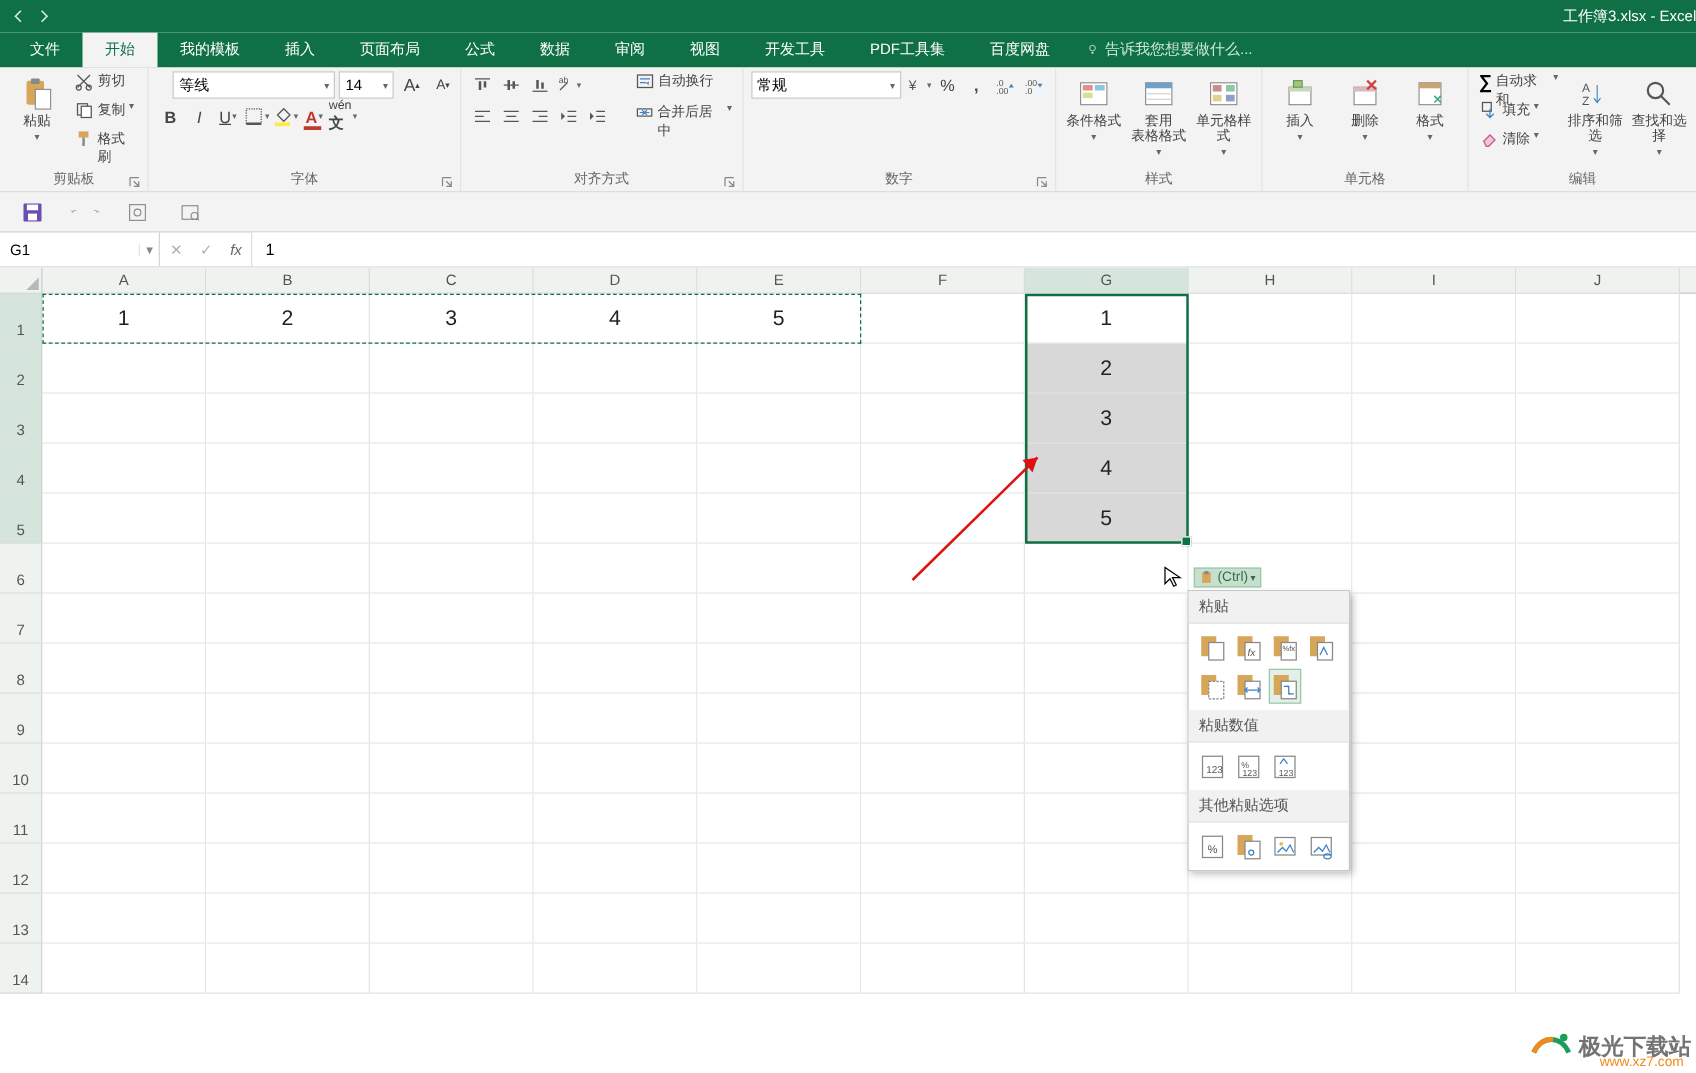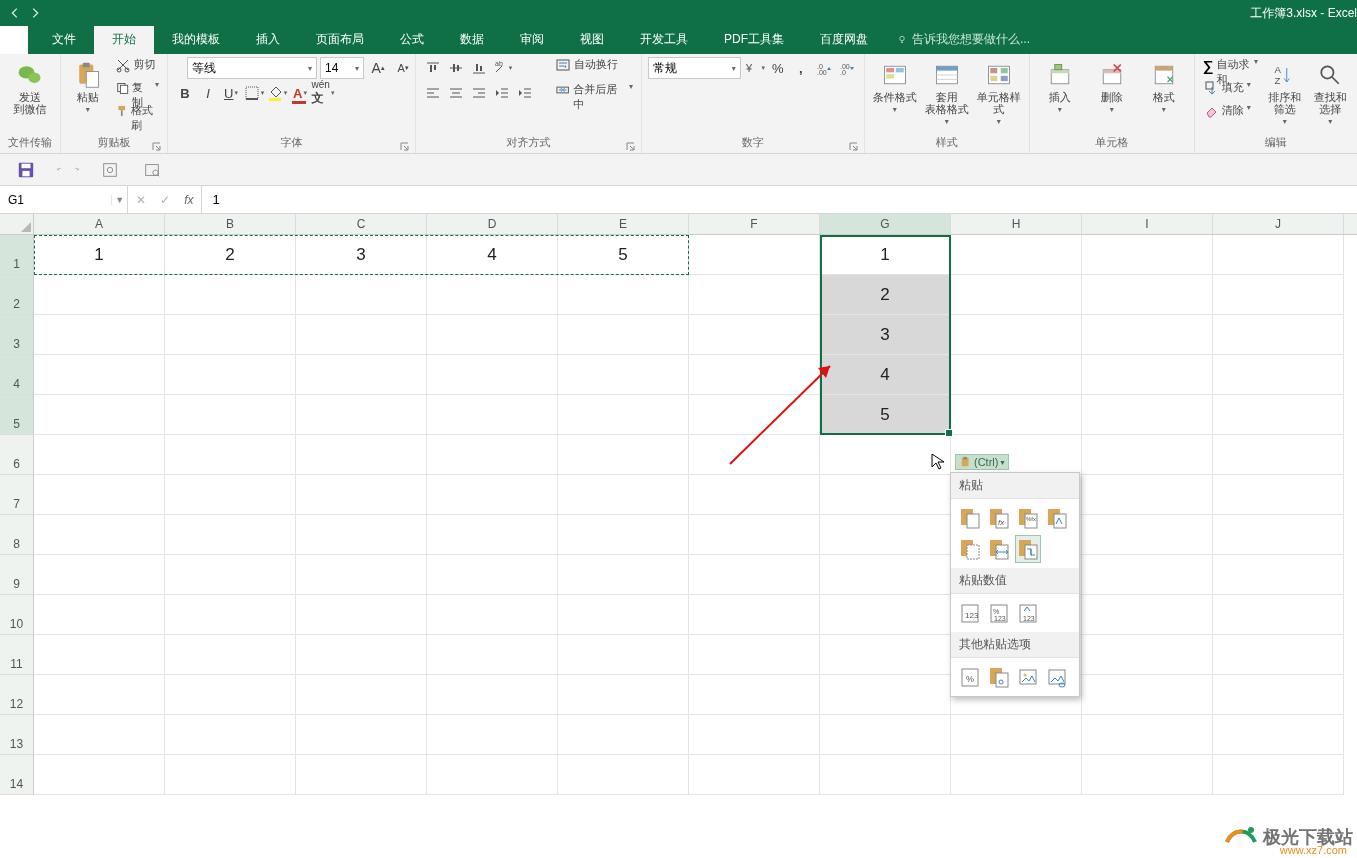--- a/index.html
+++ b/index.html
@@ -5,21 +5,21 @@
 * { margin:0; padding:0; box-sizing:border-box; font-family:"Microsoft YaHei","Segoe UI",sans-serif; user-select:none; }
 body { background:#fff; overflow:hidden; width:1357px; height:858px; position:relative; }
 
 
 .titlebar { height:26px; background:#0f7046; display:flex; align-items:center; justify-content:flex-end; position:relative; }
 .titlebar-title { color:#fff; font-size:12px; }
 .qat-left { position:absolute; left:8px; display:flex; gap:6px; align-items:center; }
 .qat-left svg { width:14px; height:14px; opacity:.85; }
 
 
-.ribbon-tabs { height:28px; background:#0f7046; display:flex; align-items:flex-end; padding-left:6px; gap:0;margin-left:28px; }
+.ribbon-tabs { height:28px; background:#0f7046; display:flex; align-items:flex-end; padding-left:6px; gap:0; }
 .ribbon-tab { color:#fff; font-size:12px; padding:6px 18px 6px; cursor:pointer; }
 .ribbon-tab.active { background:#f3f3f3; color:#0f7046; }
 .tell-me { color:#c9e7d8; font-size:12px; padding:6px 10px; display:flex; align-items:center; gap:4px; }
 .tell-me svg{width:12px;height:12px;}
 
 
 .ribbon { height:100px; background:#f3f3f3; border-bottom:1px solid #d6d6d6; display:flex; }
 .group { border-right:1px solid #e3e3e3; padding:3px 6px 0; display:flex; flex-direction:column; justify-content:space-between; position:relative; }
 .group-label { font-size:11px; color:#666; text-align:center; padding:2px 0 3px; }
 .group-content { display:flex; align-items:flex-start; gap:4px; flex:1; }
@@ -140,32 +140,20 @@
     <svg viewBox="0 0 16 16">
         <circle cx="8" cy="6" r="3" fill="none" stroke="#c9e7d8"></circle>
         <path d="M7 10h2v2h-2z" fill="#c9e7d8"></path>
       </svg>
     <span>告诉我您想要做什么...</span>
   </div>
 </div>
 
 <div class="ribbon">
 
-  <div class="group">
-    <div class="group-content">
-      <div class="big-btn">
-        <svg viewBox="0 0 32 32">
-            <ellipse cx="12" cy="13" rx="9" ry="7" fill="#7ab84e"></ellipse>
-            <ellipse cx="21" cy="19" rx="7" ry="6" fill="#85c654"></ellipse>
-          </svg>
-        <span class="lbl"><span>发送</span><br><span>到微信</span></span>
-      </div>
-    </div>
-    <div class="group-label">文件传输</div>
-  </div>
 
   <div class="group">
     <div class="group-content">
       <div class="big-btn">
         <svg viewBox="0 0 32 32">
             <rect x="6" y="4" width="16" height="22" rx="2" fill="#d7a659"></rect>
             <rect x="10" y="2" width="8" height="5" rx="1" fill="#888"></rect>
             <rect x="14" y="12" width="14" height="18" fill="#fff" stroke="#888"></rect>
           </svg>
         <span class="lbl">粘贴</span>

